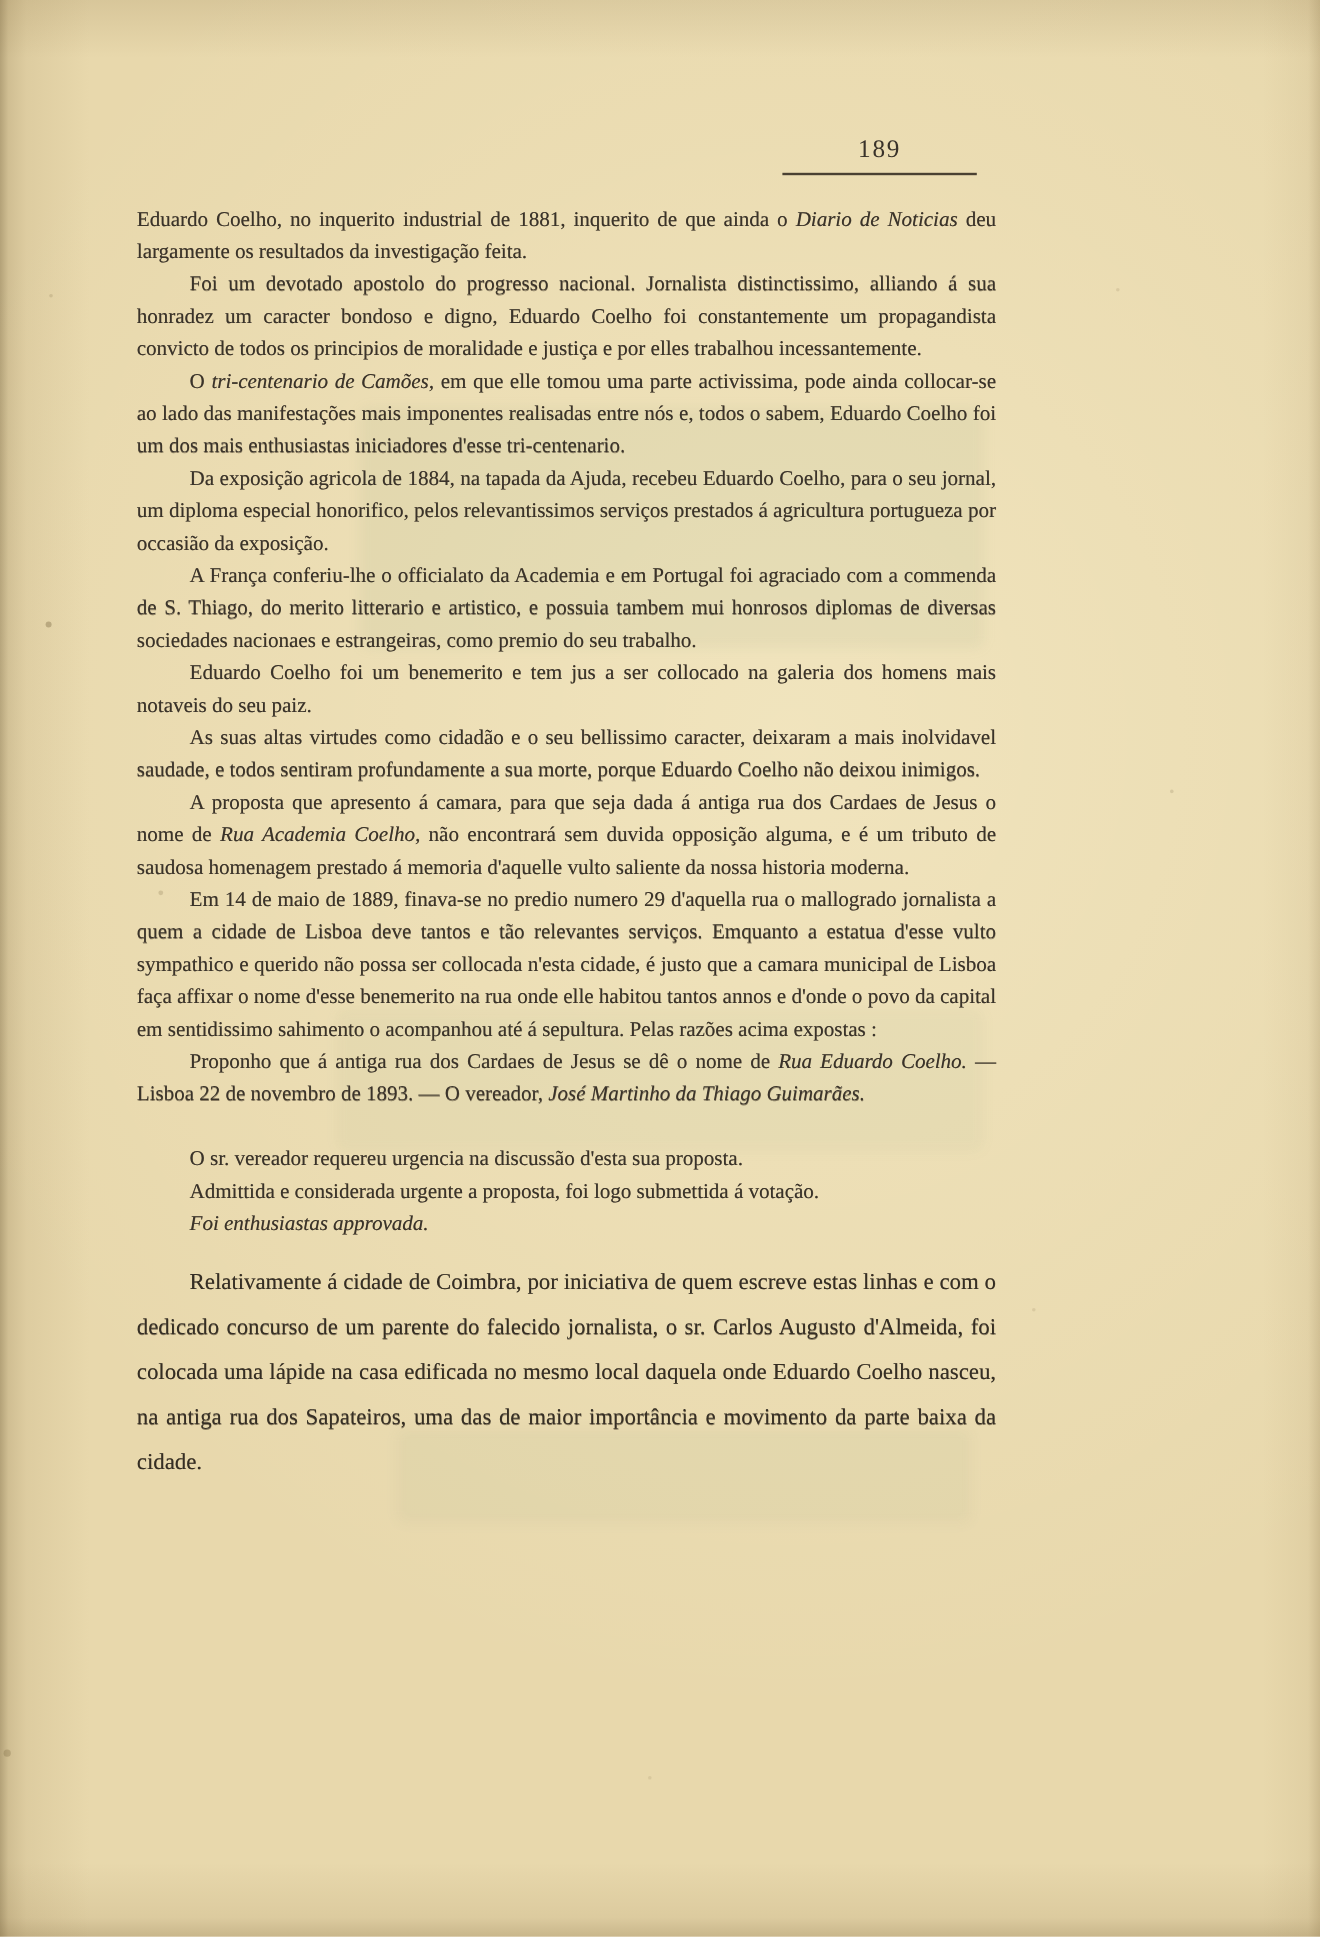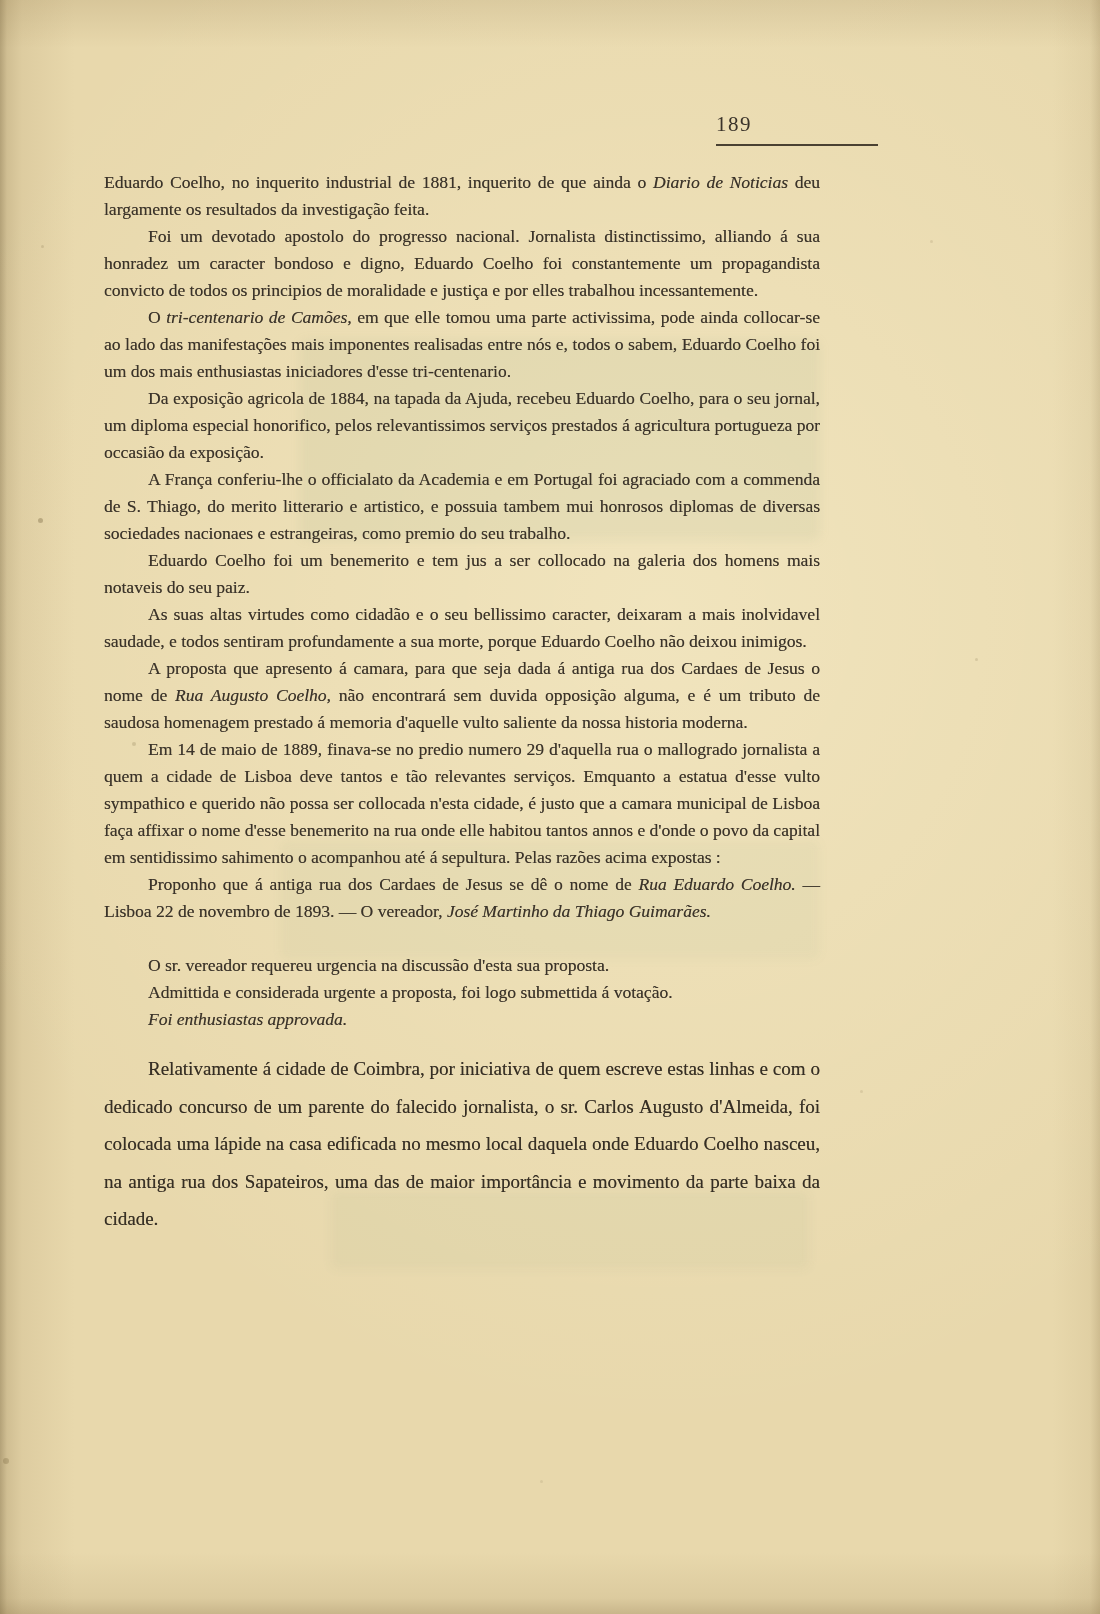--- a/index.html
+++ b/index.html
@@ -12,30 +12,30 @@
     background:
       radial-gradient(ellipse 95% 70% at 60% 38%, rgba(255,248,218,0.38), rgba(255,248,218,0) 72%),
       linear-gradient(90deg, rgba(100,80,42,0.40) 0px, rgba(122,98,55,0.22) 7px, rgba(150,125,80,0.13) 22px, rgba(150,125,80,0) 75px),
       linear-gradient(270deg, rgba(128,103,58,0.25) 0px, rgba(158,133,88,0.10) 10px, rgba(158,133,88,0) 48px),
       linear-gradient(0deg, rgba(118,93,52,0.28) 0px, rgba(140,115,70,0.13) 16px, rgba(140,115,70,0) 62px),
       linear-gradient(180deg, rgba(142,117,72,0.18) 0px, rgba(142,117,72,0) 48px),
       #e8d8ac;
     color:#3a332a;
   }
   .pagenum-wrap{
-    position:absolute;left:716px;top:112px;width:162px;
-    text-align:left;
+    position:absolute;left:652px;top:112px;width:162px;
+    text-align:center;
     border-bottom:2px solid #4a4132;
     padding-bottom:7px;
   }
   .pagenum-wrap span{
     font-size:21px;letter-spacing:1.5px;color:#3a332a;
   }
   .text-block{
-    position:absolute;left:104px;top:169px;width:716px;
+    position:absolute;left:114px;top:169px;width:716px;
     font-size:17.5px;line-height:27px;
     text-align:justify;
     text-shadow:0.2px 0.2px 0.35px rgba(58,48,32,0.55);
   }
   .text-block p{margin:0;}
   .text-block p.indent{text-indent:44px;}
   .text-block p.gap{margin-top:27px;}
   .text-block em{font-style:italic;}
   .text-block p.closing{
     margin-top:17px;
@@ -75,21 +75,21 @@
   </div>
 
   <article class="text-block">
       <p class="body"><span>Eduardo Coelho, no inquerito industrial de 1881, inquerito de que ainda o </span><em>Diario de Noticias</em><span> deu largamente os resultados da investigação feita.</span></p>
       <p class="body indent"><span>Foi um devotado apostolo do progresso nacional. Jornalista distinctissimo, alliando á sua honradez um caracter bondoso e digno, Eduardo Coelho foi constantemente um propagandista convicto de todos os principios de moralidade e justiça e por elles trabalhou incessantemente.</span></p>
       <p class="body indent"><span>O </span><em>tri-centenario de Camões,</em><span> em que elle tomou uma parte activissima, pode ainda collocar-se ao lado das manifestações mais imponentes realisadas entre nós e, todos o sabem, Eduardo Coelho foi um dos mais enthusiastas iniciadores d'esse tri-centenario.</span></p>
       <p class="body indent"><span>Da exposição agricola de 1884, na tapada da Ajuda, recebeu Eduardo Coelho, para o seu jornal, um diploma especial honorifico, pelos relevantissimos serviços prestados á agricultura portugueza por occasião da exposição.</span></p>
       <p class="body indent"><span>A França conferiu-lhe o officialato da Academia e em Portugal foi agraciado com a commenda de S. Thiago, do merito litterario e artistico, e possuia tambem mui honrosos diplomas de diversas sociedades nacionaes e estrangeiras, como premio do seu trabalho.</span></p>
       <p class="body indent"><span>Eduardo Coelho foi um benemerito e tem jus a ser collocado na galeria dos homens mais notaveis do seu paiz.</span></p>
       <p class="body indent"><span>As suas altas virtudes como cidadão e o seu bellissimo caracter, deixaram a mais inolvidavel saudade, e todos sentiram profundamente a sua morte, porque Eduardo Coelho não deixou inimigos.</span></p>
-      <p class="body indent"><span>A proposta que apresento á camara, para que seja dada á antiga rua dos Cardaes de Jesus o nome de </span><em>Rua Augusto Coelho,</em><span> não encontrará sem duvida opposição alguma, e é um tributo de saudosa homenagem prestado á memoria d'aquelle vulto saliente da nossa historia moderna.</span></p>
+      <p class="body indent"><span>A proposta que apresento á camara, para que seja dada á antiga rua dos Cardaes de Jesus o nome de </span><em>Rua Academia Coelho,</em><span> não encontrará sem duvida opposição alguma, e é um tributo de saudosa homenagem prestado á memoria d'aquelle vulto saliente da nossa historia moderna.</span></p>
       <p class="body indent"><span>Em 14 de maio de 1889, finava-se no predio numero 29 d'aquella rua o mallogrado jornalista a quem a cidade de Lisboa deve tantos e tão relevantes serviços. Emquanto a estatua d'esse vulto sympathico e querido não possa ser collocada n'esta cidade, é justo que a camara municipal de Lisboa faça affixar o nome d'esse benemerito na rua onde elle habitou tantos annos e d'onde o povo da capital em sentidissimo sahimento o acompanhou até á sepultura. Pelas razões acima expostas :</span></p>
       <p class="body indent"><span>Proponho que á antiga rua dos Cardaes de Jesus se dê o nome de </span><em>Rua Eduardo Coelho.</em><span> — Lisboa 22 de novembro de 1893. — O vereador, </span><em>José Martinho da Thiago Guimarães.</em></p>
       <p class="body indent gap"><span>O sr. vereador requereu urgencia na discussão d'esta sua proposta.</span></p>
       <p class="body indent"><span>Admittida e considerada urgente a proposta, foi logo submettida á votação.</span></p>
       <p class="body indent"><em>Foi enthusiastas approvada.</em></p>
       <p class="closing indent"><span>Relativamente á cidade de Coimbra, por iniciativa de quem escreve estas linhas e com o dedicado concurso de um parente do falecido jornalista, o sr. Carlos Augusto d'Almeida, foi colocada uma lápide na casa edificada no mesmo local daquela onde Eduardo Coelho nasceu, na antiga rua dos Sapateiros, uma das de maior importância e movimento da parte baixa da cidade.</span></p>
     </article>
 
 </div>
 

